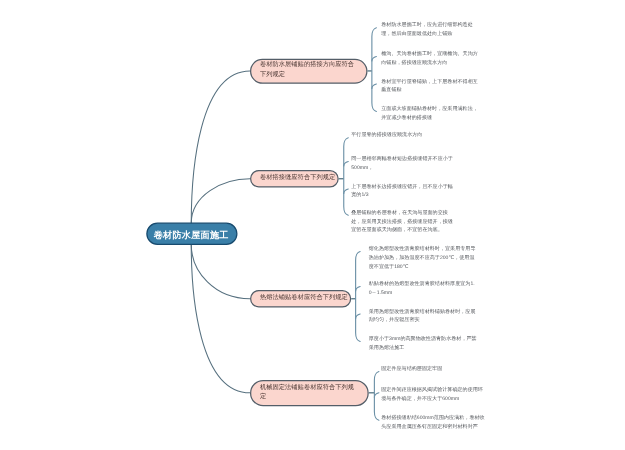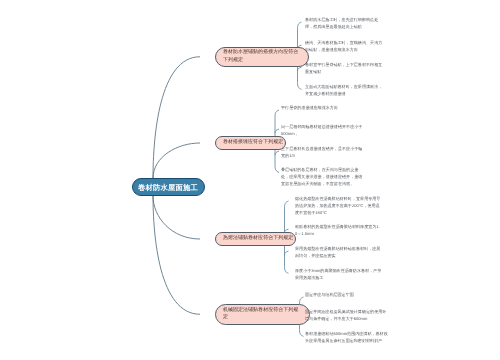--- a/index.html
+++ b/index.html
@@ -2,21 +2,21 @@
 <html><head>
 <meta charset="utf-8">
 <title>mindmap</title>
 <style>
   html,body{margin:0;padding:0;}
   body{width:500px;height:360px;background:#ffffff;overflow:hidden;
        font-family:"Liberation Sans","DejaVu Sans",sans-serif;
        -webkit-font-smoothing:antialiased;text-rendering:geometricPrecision;}
   #stage{position:relative;width:500px;height:360px;}
   svg.edges{position:absolute;left:0;top:0;width:500px;height:360px;pointer-events:none;}
-  .node{position:absolute;box-sizing:border-box;margin-left:15px;}
+  .node{position:absolute;box-sizing:border-box;}
 
   .root{background:#3a7fa8;border:1.5px solid #174a6e;color:#ffffff;border-radius:999px;
         display:flex;align-items:center;justify-content:center;text-align:center;
         font-size:7.3px;line-height:9px;font-weight:700;letter-spacing:.2px;}
 
   .l2{background:#fbd6ce;border:1.05px solid #545e68;border-radius:999px;color:#46332f;
       display:flex;align-items:center;box-sizing:border-box;
       font-size:5.02px;line-height:7.6px;font-weight:400;padding:0 0 0 7px;}
   .l2 > span{display:block;}
 

